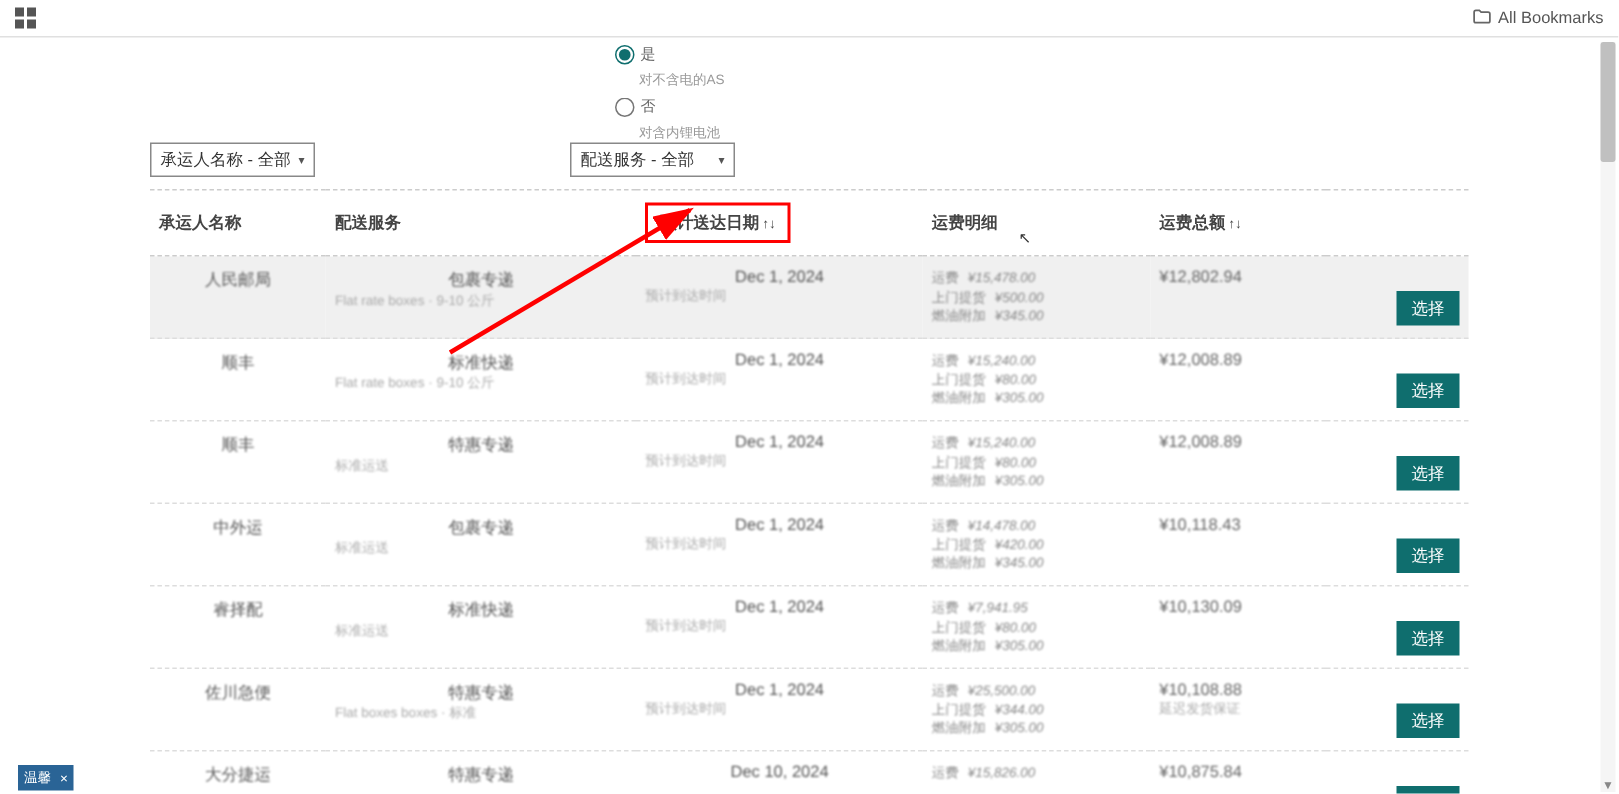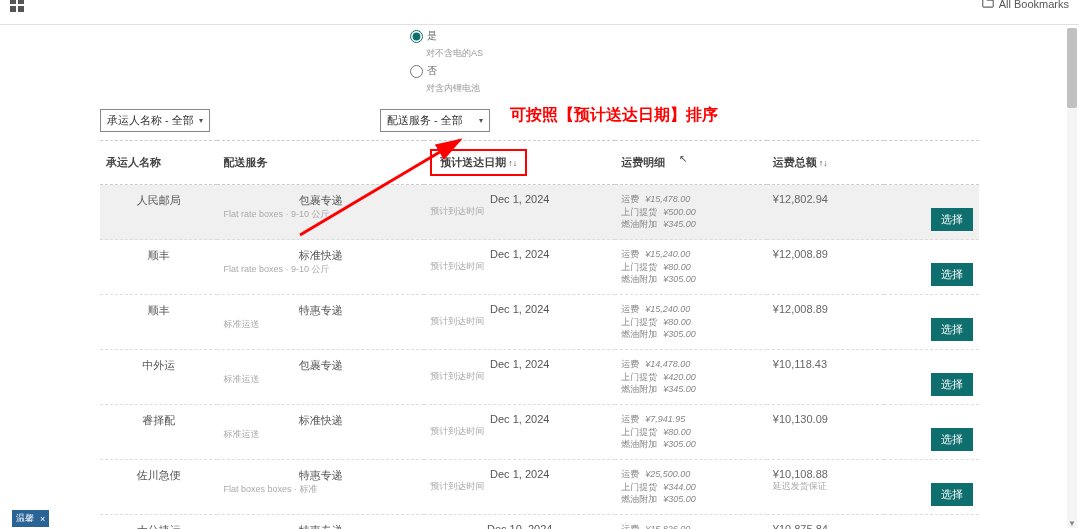--- a/index.html
+++ b/index.html
@@ -1,30 +1,30 @@
 <!DOCTYPE html>
 <html><head>
 <meta charset="utf-8">
 <style>
 * { margin: 0; padding: 0; box-sizing: border-box; }
 body { font-family: -apple-system, BlinkMacSystemFont, "Segoe UI", sans-serif; font-size: 12px; color: #333; background: #fff; width: 1079px; height: 529px; overflow: hidden; position: relative; }
-.topbar { height: 20px; border-bottom: 1px solid #e0e0e0; display: flex; align-items: flex-end; justify-content: space-between; padding: 12px 10px; }
+.topbar { height: 20px; border-bottom: 1px solid #e0e0e0; display: flex; align-items: center; justify-content: space-between; padding: 12px 10px; }
 .topbar-left { display: flex; align-items: center; }
 .grid-icon { width: 14px; height: 14px; display: grid; grid-template-columns: 1fr 1fr; grid-template-rows: 1fr 1fr; gap: 2px; }
 .grid-icon span { background: #555; }
 .bookmarks { display: flex; align-items: center; gap: 4px; color: #555; font-size: 11px; }
 .folder-icon svg { width: 14px; height: 14px; }
 .content { padding: 0 100px 0 100px; position: relative; }
 .radio-section { margin-left: 310px; padding-top: 4px; display: flex; align-items: flex-start; gap: 280px; }
 .radio-group { display: flex; flex-direction: column; gap: 4px; }
 .radio-item { display: flex; align-items: flex-start; gap: 4px; font-size: 10px; color: #666; }
 .radio-item input[type=radio] { margin-top: 1px; accent-color: #0f6e6e; }
 .radio-sub { margin-left: 16px; font-size: 9px; color: #999; }
 .refresh-btn { background: #e8e8e8; border: none; padding: 6px 40px; font-size: 11px; color: #666; cursor: pointer; margin-top: 4px; }
-.filter-row { display: flex; gap: 170px; margin-top: 14px; margin-bottom: 8px; align-items: center; position: relative; }
+.filter-row { display: flex; gap: 170px; margin-top: 0; margin-bottom: 8px; align-items: center; position: relative; }
 .select-box { border: 1px solid #888; padding: 3px 6px; font-size: 11px; background: #fff; display: flex; align-items: center; gap: 4px; cursor: pointer; min-width: 110px; justify-content: space-between; }
 .chevron { font-size: 8px; color: #555; }
 .annotation { position: absolute; left: 410px; top: -4px; color: #ff0000; font-size: 16px; font-weight: bold; }
 .table { width: 100%; border-collapse: collapse; }
 .table thead th { text-align: left; font-size: 11px; color: #444; font-weight: 600; padding: 8px 6px; border-top: 1px dashed #ccc; border-bottom: 1px dashed #ccc; }
 .th-sort { display: inline-flex; align-items: center; gap: 2px; }
 .sort-icon { font-size: 9px; }
 .highlight-col { border: 2px solid #ff0000; padding: 4px 8px; display: inline-block; }
 .table tbody tr { border-bottom: 1px dashed #ddd; }
 .table tbody tr.hover-row { background: #f0f0f0; }
@@ -95,21 +95,20 @@
 
   <div class="filter-row">
     <div class="select-box">
       <span>承运人名称 - 全部</span>
       <span class="chevron">▾</span>
     </div>
     <div class="select-box">
       <span>配送服务 - 全部</span>
       <span class="chevron">▾</span>
     </div>
-    <div class="annotation">可按照【预计送达日期】排序</div>
   </div>
 
   <svg class="arrow-svg" width="200" height="130">
     <defs>
         <marker id="ah" markerWidth="10" markerHeight="10" refX="8" refY="3" orient="auto">
           <path d="M0,0 L9,3 L0,6 Z" fill="#ff0000"></path>
         </marker>
       </defs>
     <line x1="20" y1="100" x2="180" y2="5" stroke="#ff0000" stroke-width="3" marker-end="url(#ah)"></line>
   </svg>

